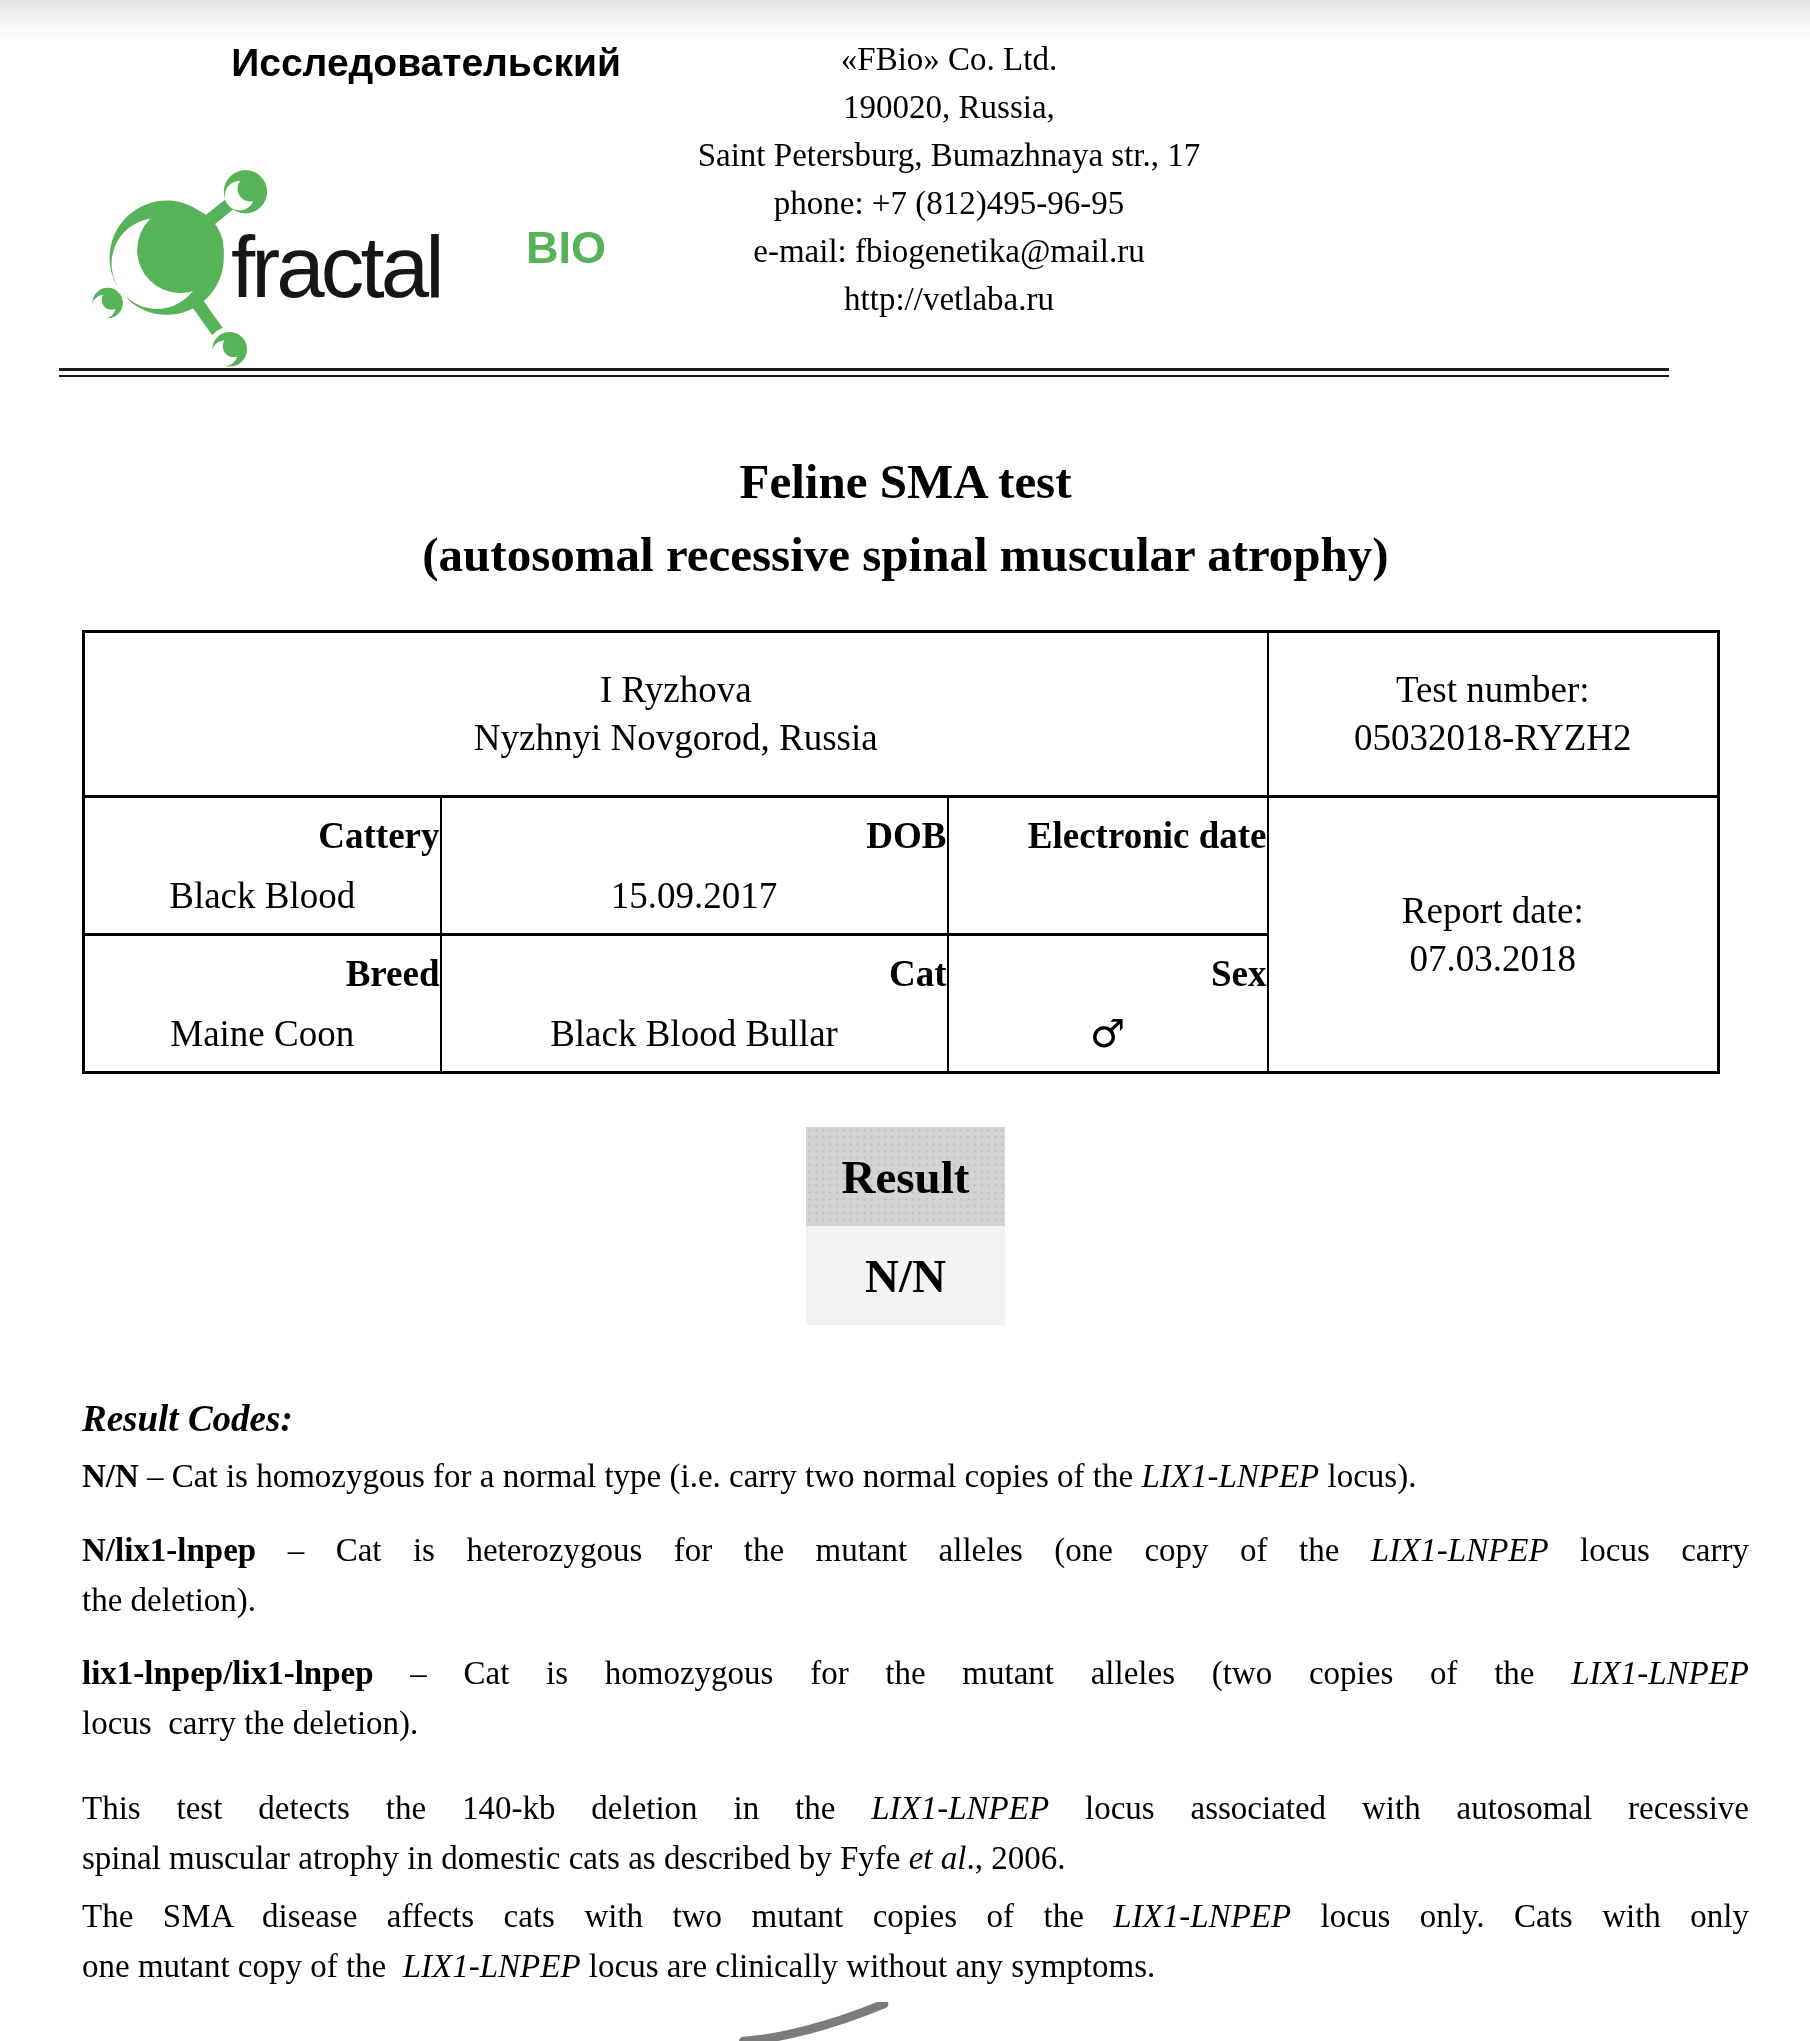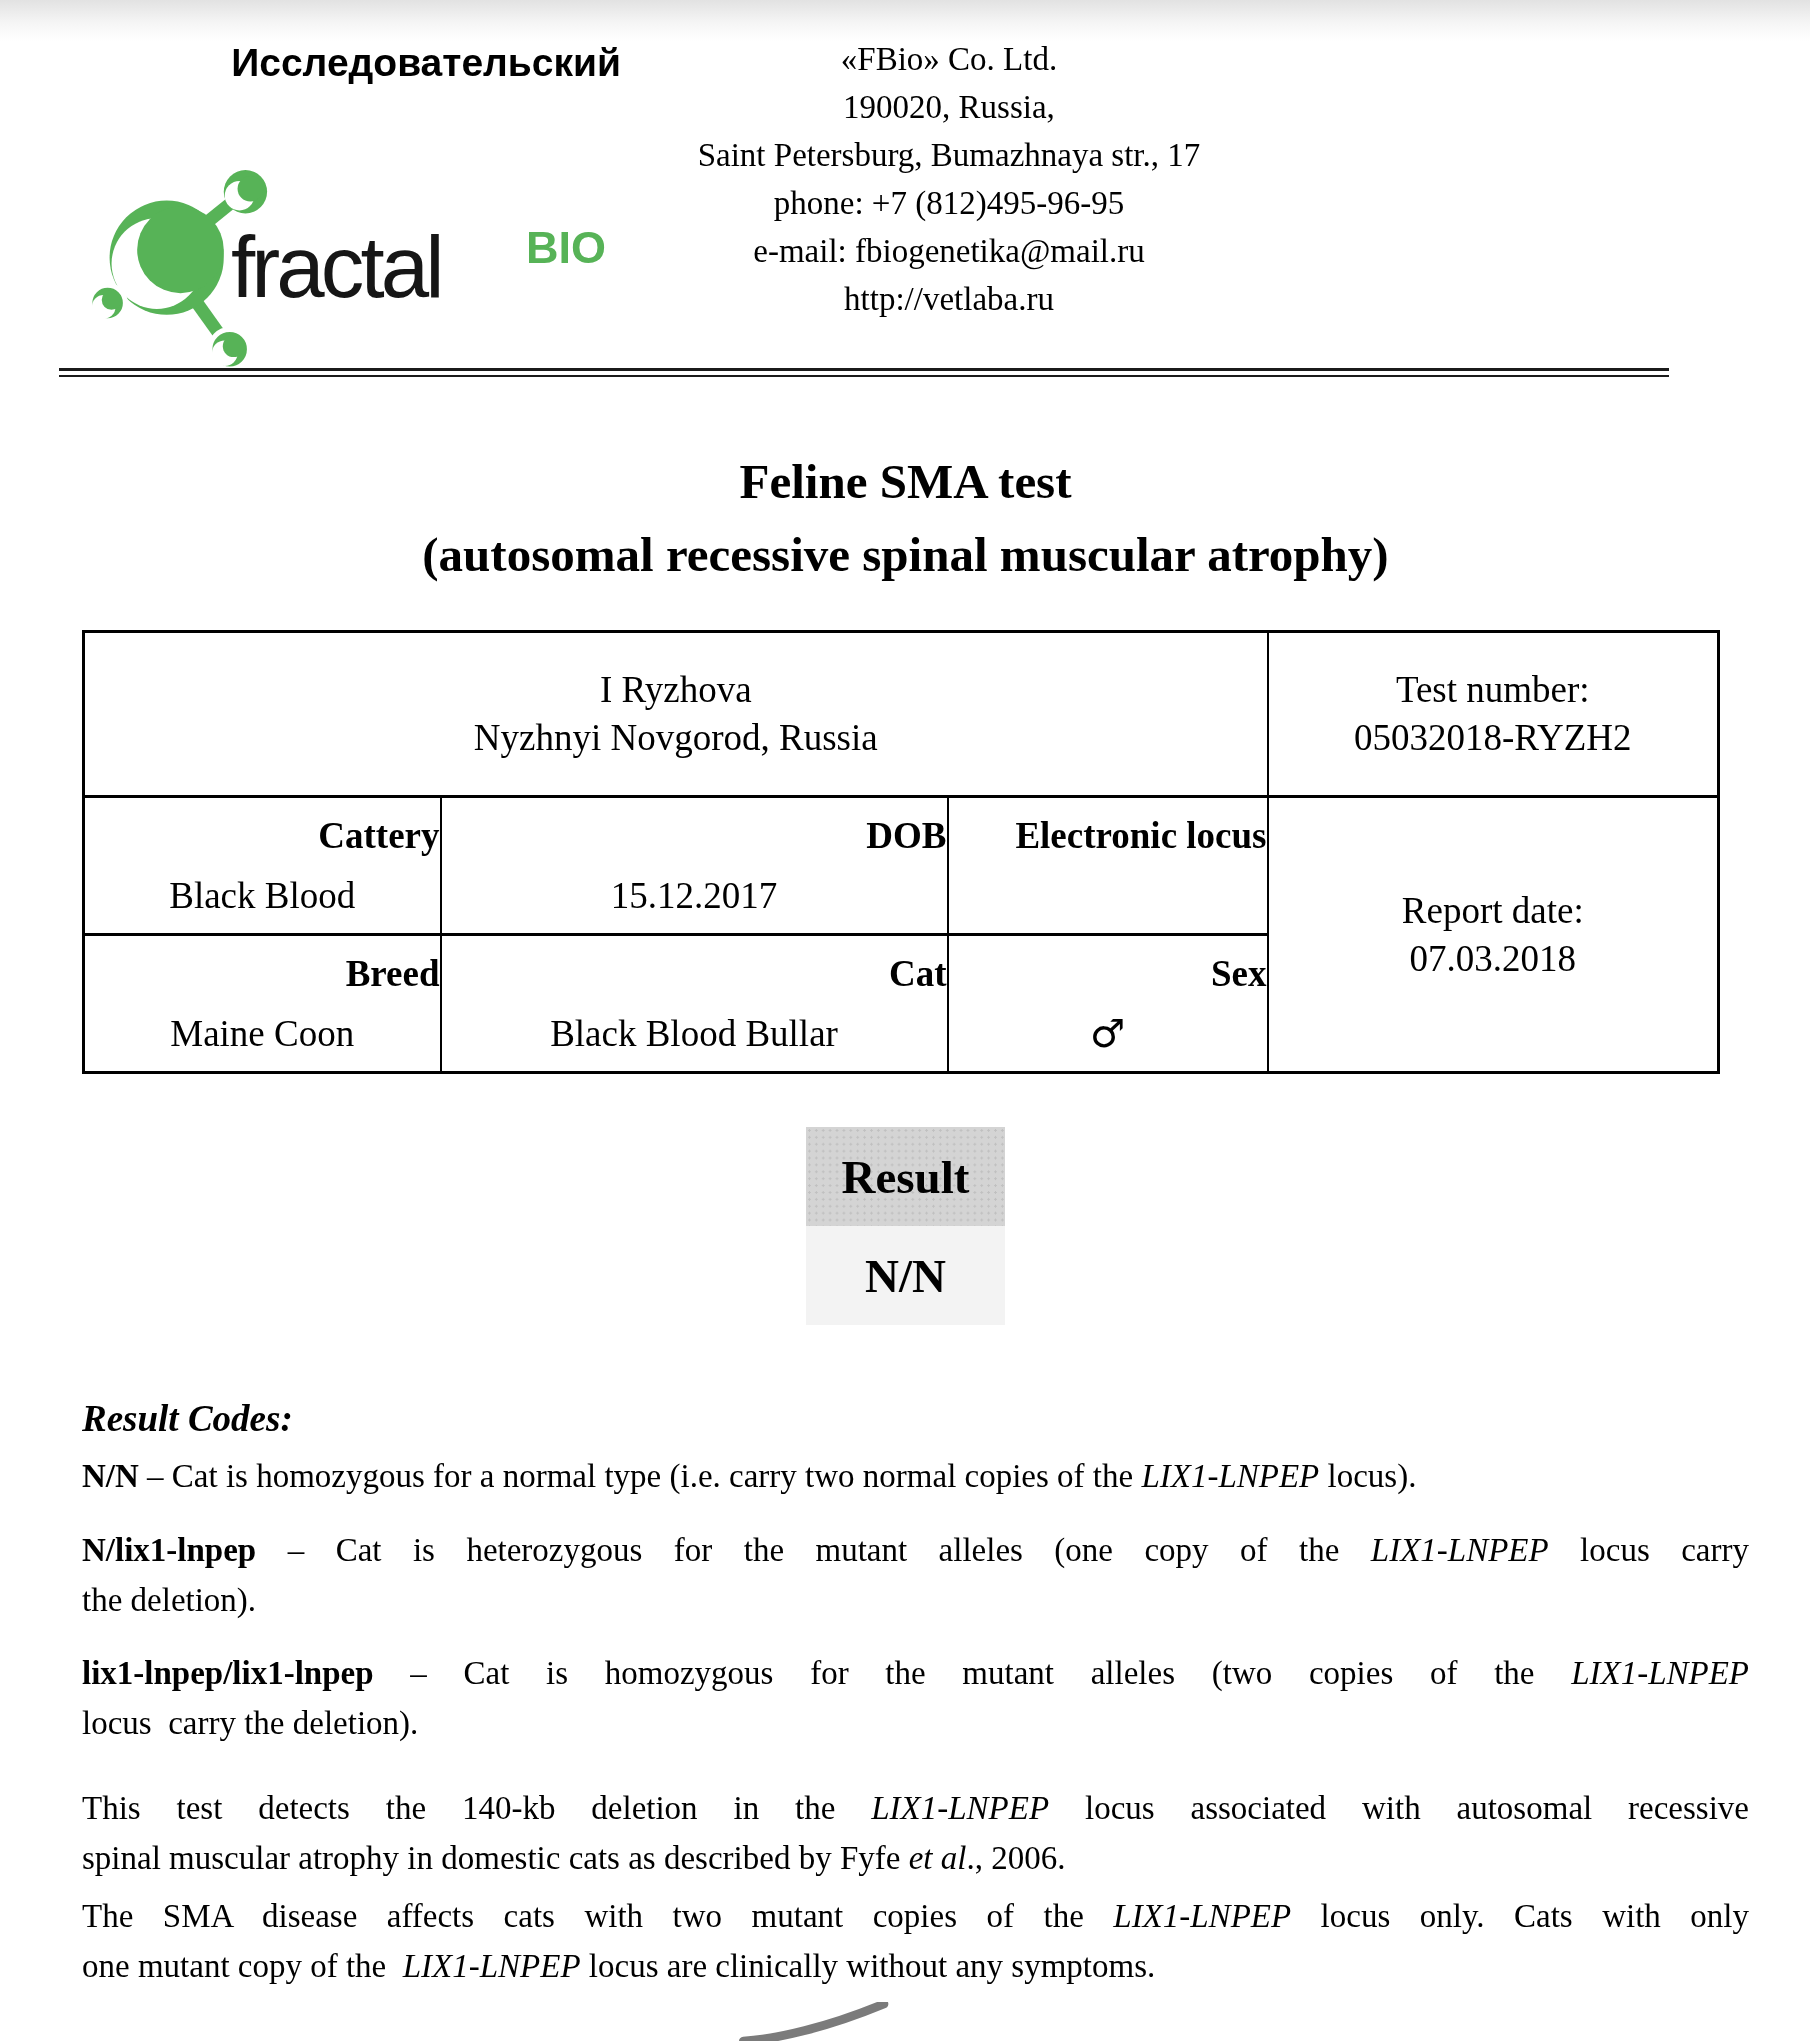--- a/index.html
+++ b/index.html
@@ -146,26 +146,26 @@
     <tr style="height:138px">
       <td>
         <div class="kv">
           <div class="lbl">Cattery</div>
           <div class="val">Black Blood</div>
         </div>
       </td>
       <td>
         <div class="kv">
           <div class="lbl">DOB</div>
-          <div class="val">15.12.2017</div>
-        </div>
-      </td>
-      <td>
-        <div class="kv">
-          <div class="lbl">Electronic locus</div>
+          <div class="val">15.09.2017</div>
+        </div>
+      </td>
+      <td>
+        <div class="kv">
+          <div class="lbl">Electronic date</div>
           <div class="val">&nbsp;</div>
         </div>
       </td>
       <td rowspan="2">
         <div class="kv two-line">
           <div>
             <div>Report date:</div>
             <div>07.03.2018</div>
           </div>
         </div>

